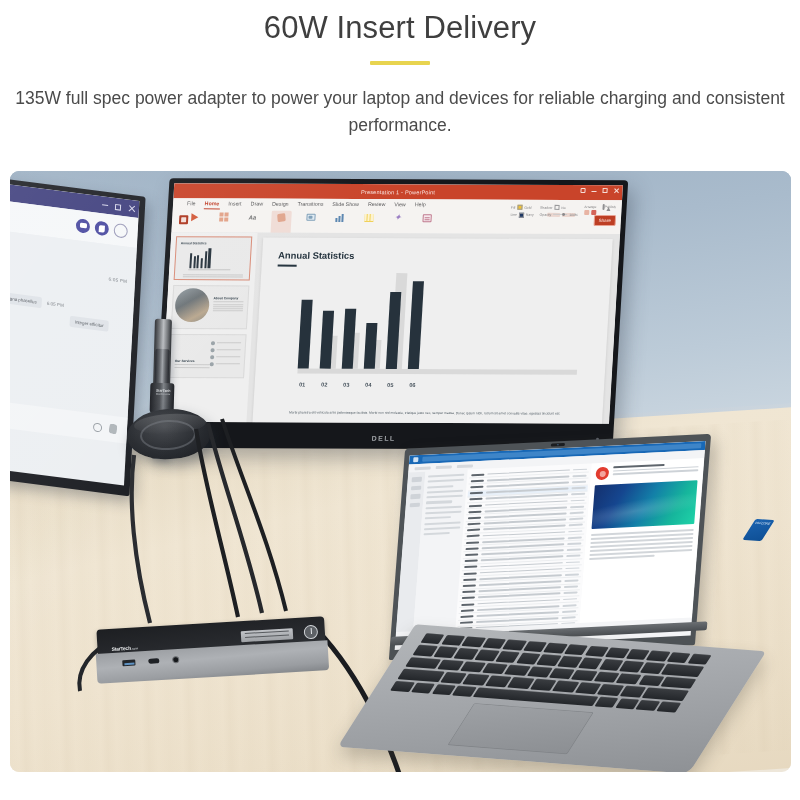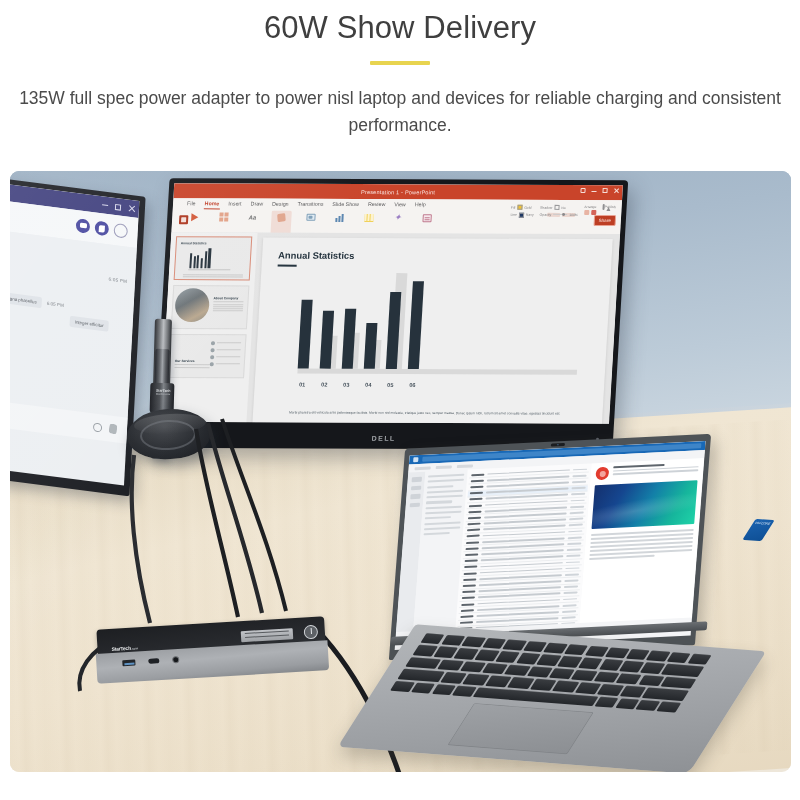--- a/index.html
+++ b/index.html
@@ -440,23 +440,23 @@
   .glare{
     position:absolute; left:0; top:0; width:781px; height:601px;
     background:linear-gradient(128deg, rgba(255,255,255,.10) 0%, rgba(255,255,255,0) 34%);
     pointer-events:none;
   }
 </style>
 </head>
 <body>
 
 <div class="header">
-  <div class="header-title">60W Show Delivery</div>
+  <div class="header-title">60W Insert Delivery</div>
   <div class="header-rule"></div>
-  <div class="header-sub">135W full spec power adapter to power nisl laptop and devices for reliable charging and consistent performance.</div>
+  <div class="header-sub">135W full spec power adapter to power your laptop and devices for reliable charging and consistent performance.</div>
 </div>
 
 <div class="photo">
   <div class="wall"></div>
   <div class="desk-edge"></div>
   <div class="desk"></div>
   <div class="desk-grain"></div>
 
   <div class="mon-left">
     <div class="mon-left-screen">

